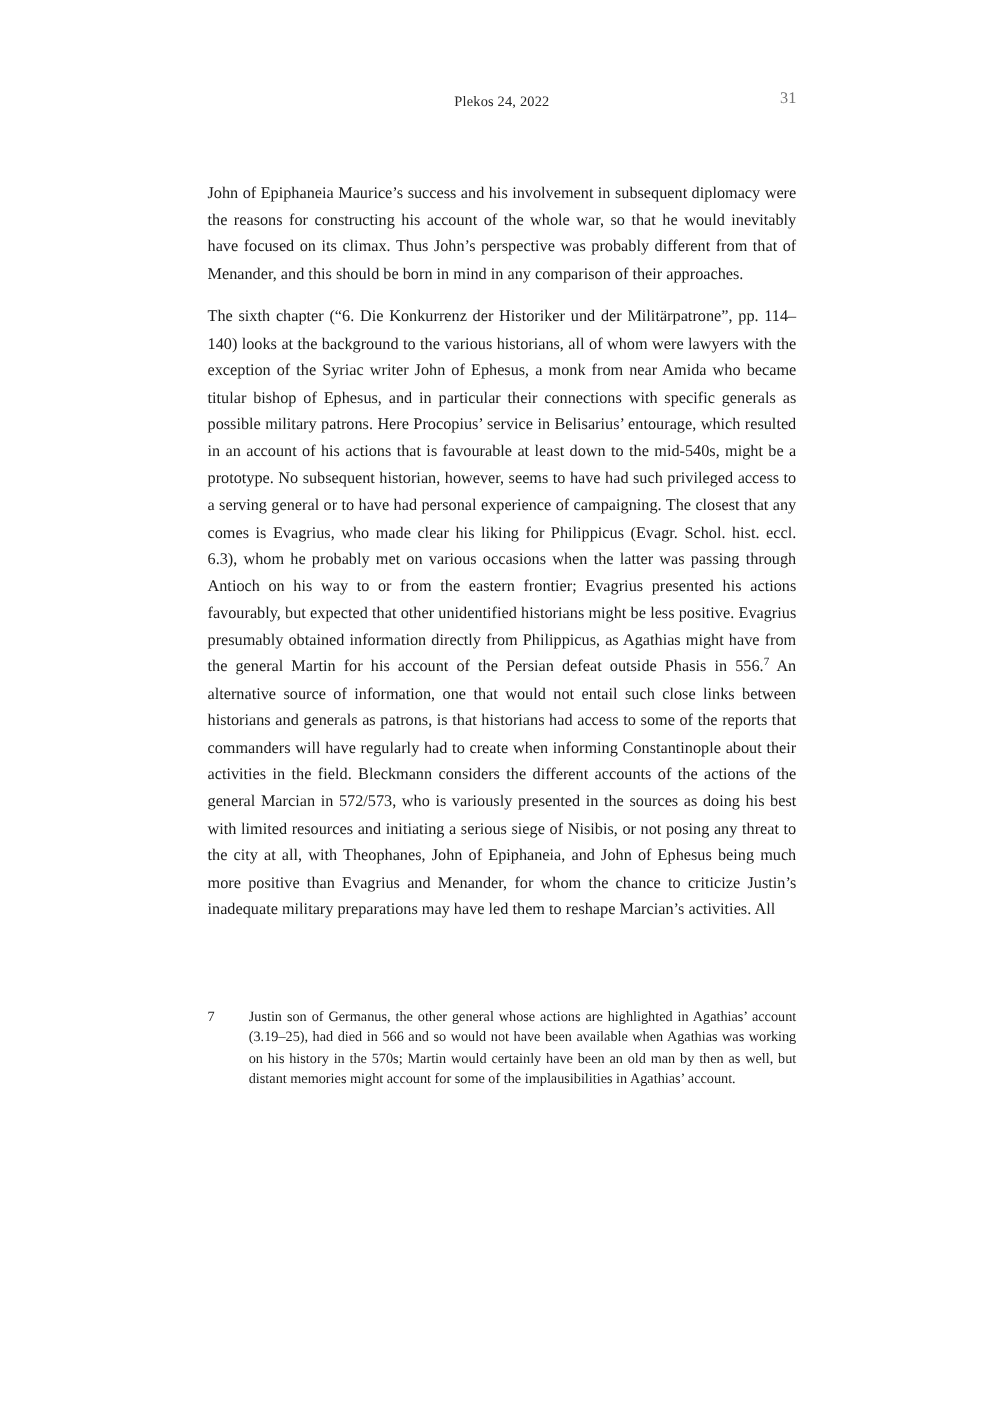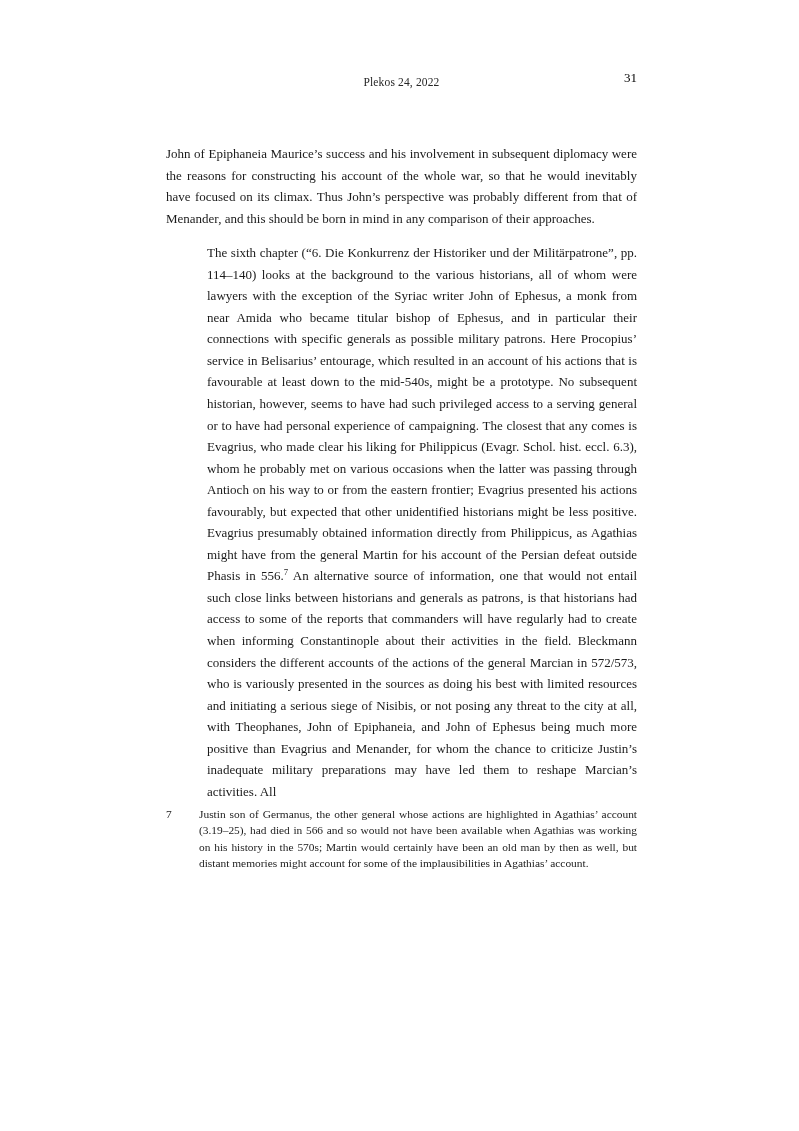--- a/index.html
+++ b/index.html
@@ -41,21 +41,21 @@
     font-size: 11.5px;
     letter-spacing: 0.15px;
     color: #262626;
     white-space: nowrap;
   }
   .running-head-pageno {
     position: absolute;
     right: 0;
     top: 0px;
     font-size: 13px;
-    color: #000000;
+    color: #737373;
   }
 
   
   .text-column {
     position: absolute;
     left: 166px;
     top: 143px;
     width: 471px;
   }
 
@@ -63,21 +63,20 @@
     margin: 0 0 13px 0;
     font-size: 13px;
     line-height: 21.55px;
     text-align: justify;
     text-justify: inter-word;
     hyphens: manual;
     color: #1a1a1a;
   }
   p.body-par:last-child {
     margin-bottom: 0;
-    margin-left: 41px;
   }
 
   sup.fn-ref {
     font-size: 0.68em;
     vertical-align: super;
     line-height: 0;
   }
 
   
   .footnotes {

